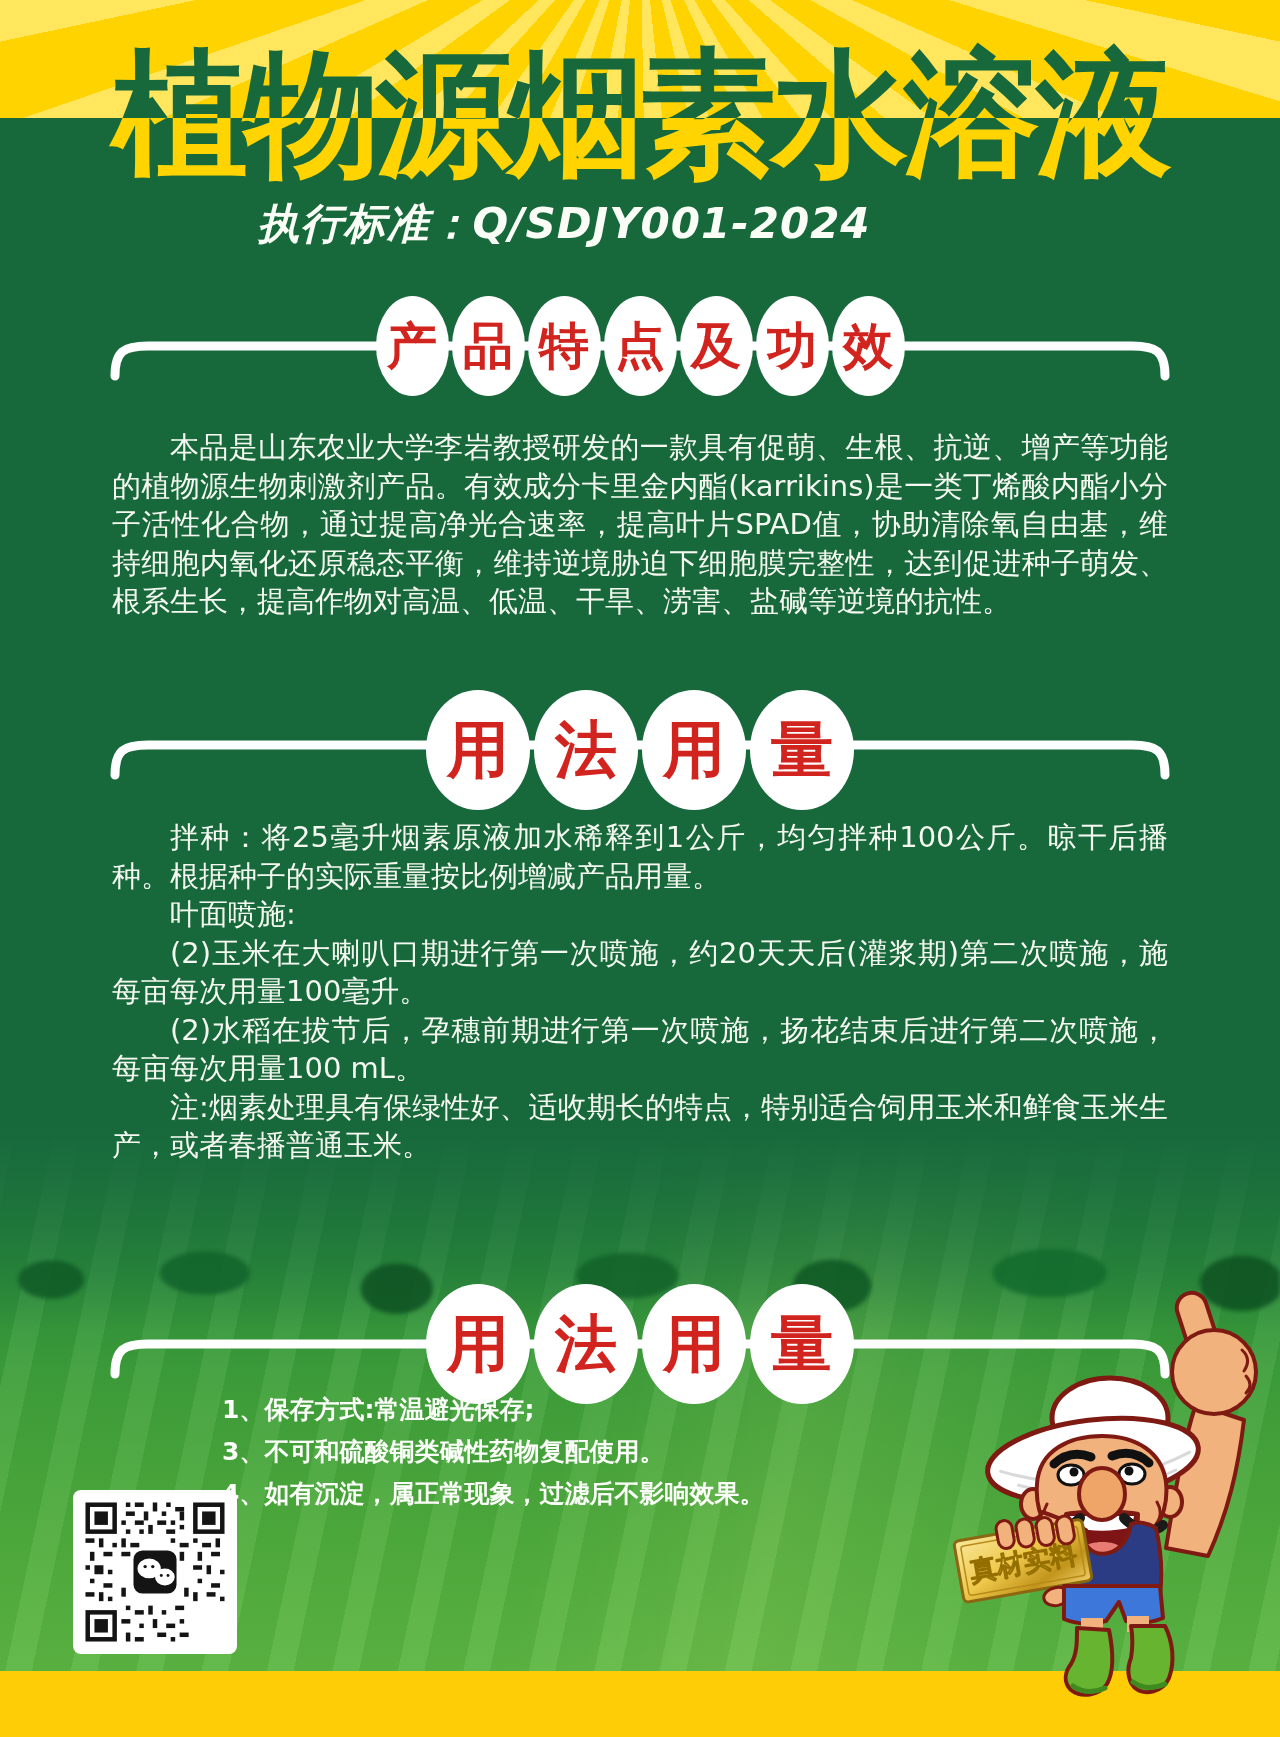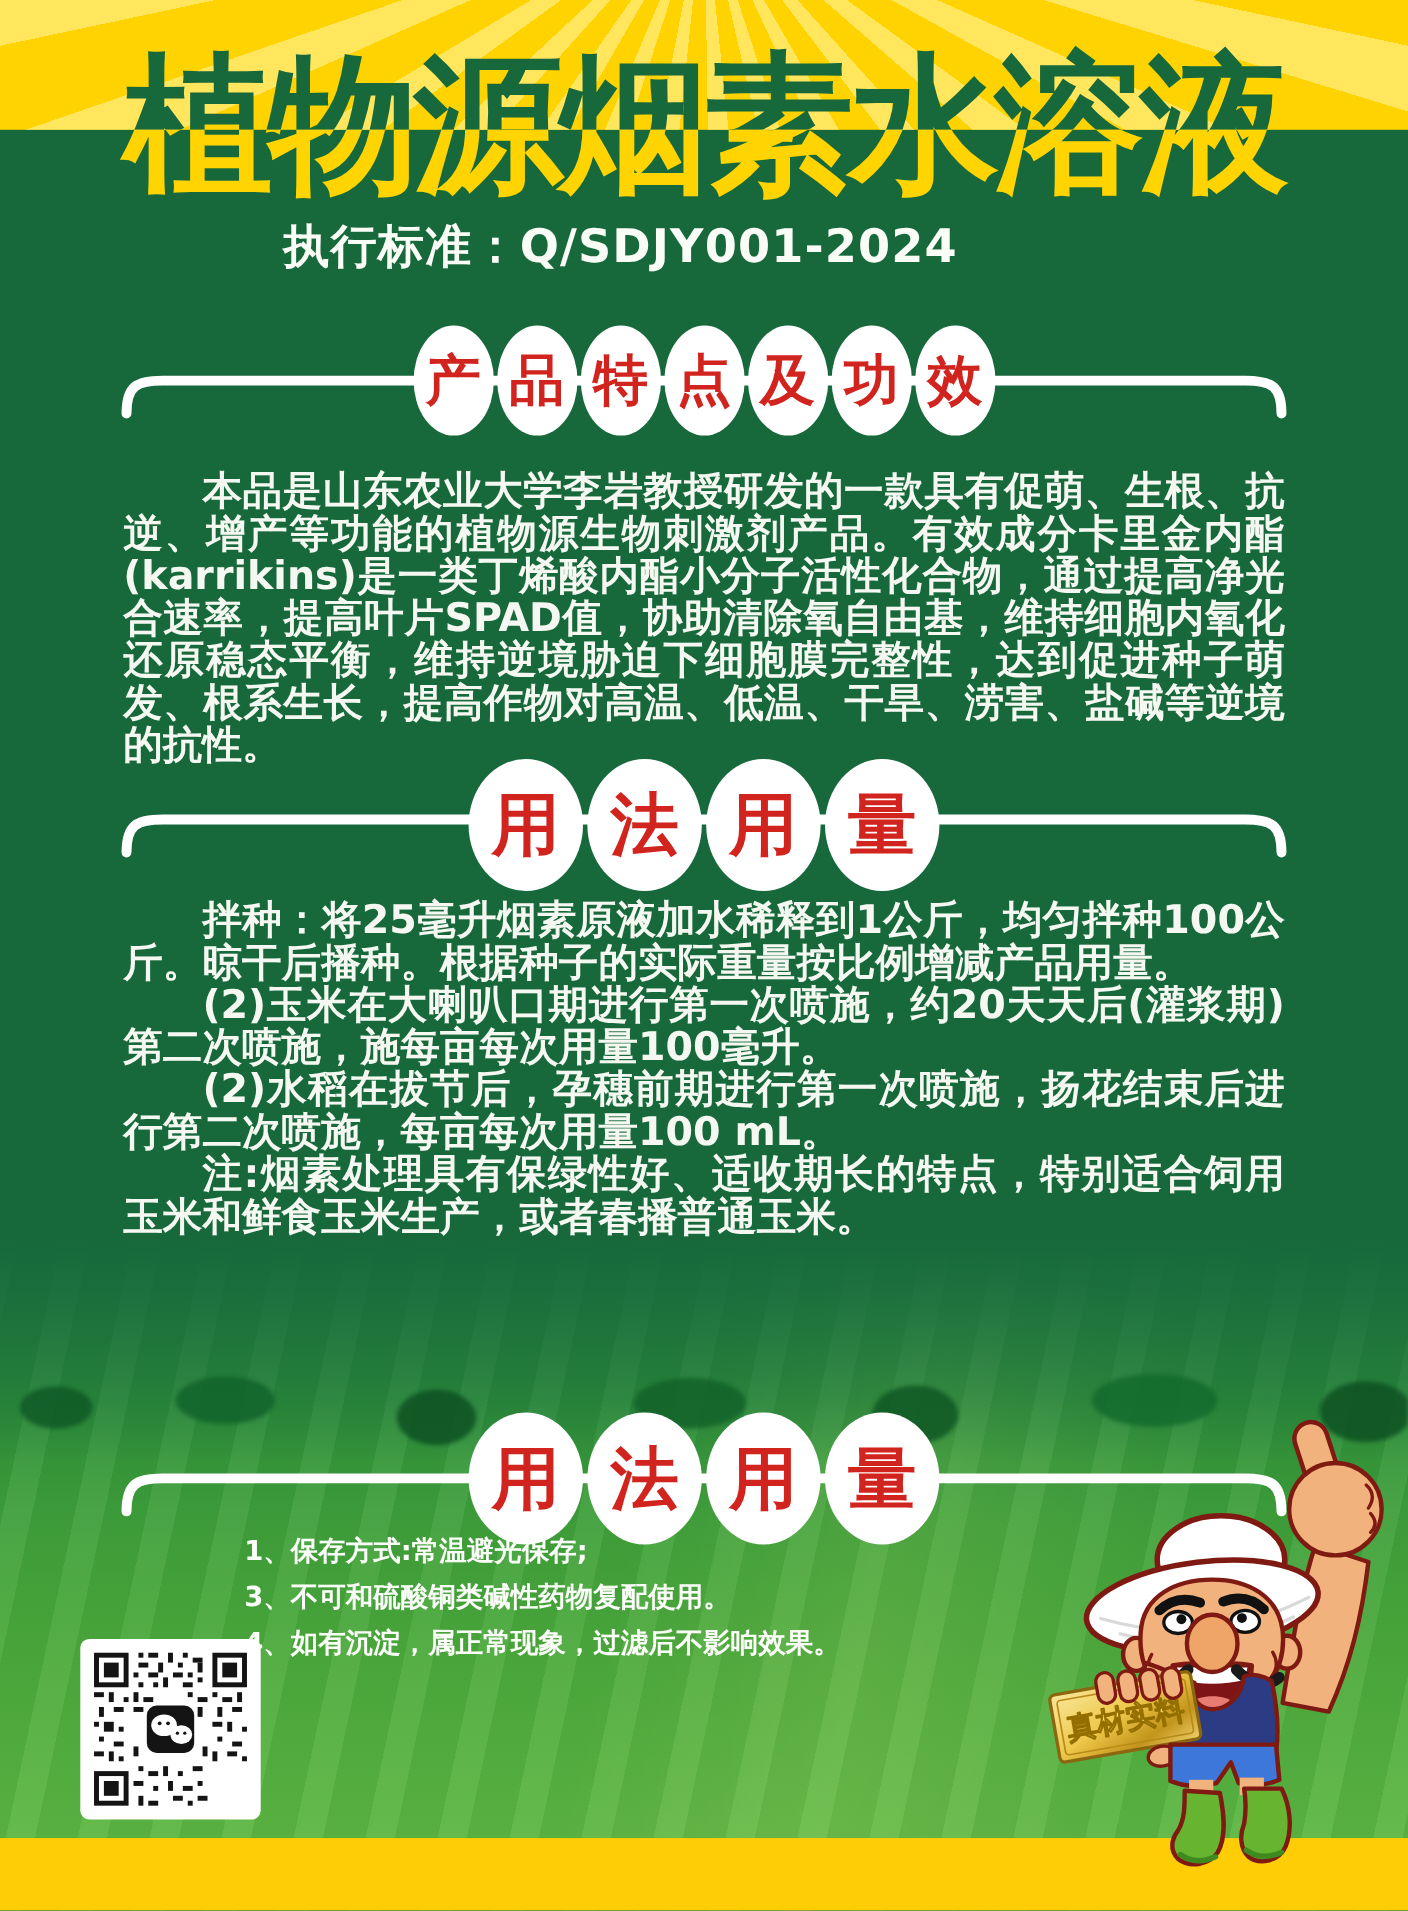--- a/index.html
+++ b/index.html
@@ -12,33 +12,33 @@
       #FFD300;}
   .footer-band{position:absolute;left:0;bottom:0;width:1280px;height:66px;background:#FFCD05;z-index:4;}
   
   .title-wrap{position:absolute;left:0;top:20px;width:1280px;height:200px;z-index:3;text-decoration:underline;}
   .title-layer{position:absolute;left:0;top:0;width:100%;height:100%;
     font-size:136px;font-weight:bold;letter-spacing:-4px;text-align:center;
     line-height:188px;white-space:nowrap;}
   .title-green{color:#17693C;clip-path:inset(0 0 calc(100% - 98px) 0);}
   .title-yellow{color:#FFD400;clip-path:inset(98px 0 0 0);}
   .subtitle{position:absolute;left:0;top:196px;width:1128px;text-align:center;
-    color:#FAFCF6;font-size:42px;font-weight:bold;letter-spacing:1px;z-index:3;}
+    color:#FAFCF6;font-size:42px;font-weight:bold;letter-spacing:1px;z-index:3;font-style:italic;}
   
   .rule{position:absolute;left:110px;width:1060px;height:80px;z-index:1;}
   .ovals{position:absolute;left:0;width:1280px;display:flex;justify-content:center;z-index:2;}
   .oval{background:#FFFFFF;border-radius:50%;display:flex;align-items:center;justify-content:center;
     color:#D2241E;font-weight:bold;}
   .ovals.sm{top:296px;gap:3px;}
   .ovals.sm .oval{width:73px;height:100px;font-size:50px;}
   .ovals.lg{gap:4px;}
   .ovals.lg .oval{width:104px;height:120px;font-size:62px;}
   
   .body-text{position:absolute;left:112px;width:1056px;color:#F5F8F0;
-    font-size:36px;font-weight:bold;line-height:38.5px;text-align:justify;z-index:2;}
+    font-size:29px;font-weight:normal;line-height:38.5px;text-align:justify;z-index:2;}
   .body-text p{margin:0;text-indent:2em;}
   .notes{position:absolute;left:222px;top:1390px;width:800px;color:#FBFDF8;
     font-size:25px;font-weight:bold;line-height:39px;z-index:3;}
   .notes p{margin:0 0 3px 0;padding-left:74px;text-indent:-74px;}
   
   .field-bg{position:absolute;left:0;top:1080px;width:1280px;height:657px;
     background:
       linear-gradient(to bottom, #17693C 0px, #17693C 50px, rgba(23,105,60,0) 250px),
       linear-gradient(105deg, rgba(255,255,140,0) 45%, rgba(255,255,140,.09) 62%, rgba(255,255,140,0) 80%),
       repeating-linear-gradient(102deg, rgba(255,255,255,.05) 0 26px, rgba(15,70,30,.06) 26px 64px),
@@ -96,20 +96,21 @@
     <path d="M5,70 C5,45 14,40 38,40 L1022,40 C1046,40 1055,45 1055,70" fill="none" stroke="#FFFFFF" stroke-width="9" stroke-linecap="round"></path>
   </svg>
   <div class="ovals lg" style="top:690px">
       <span class="oval">用</span>
       <span class="oval">法</span>
       <span class="oval">用</span>
       <span class="oval">量</span>
     </div>
   <div class="body-text" style="top:818px">
       <p>拌种：将25毫升烟素原液加水稀释到1公斤，均匀拌种100公斤。晾干后播种。根据种子的实际重量按比例增减产品用量。</p>
+      <p>叶面喷施:</p>
       <p>(2)玉米在大喇叭口期进行第一次喷施，约20天天后(灌浆期)第二次喷施，施每亩每次用量100毫升。</p>
       <p>(2)水稻在拔节后，孕穗前期进行第一次喷施，扬花结束后进行第二次喷施，每亩每次用量100 mL。</p>
       <p>注:烟素处理具有保绿性好、适收期长的特点，特别适合饲用玉米和鲜食玉米生产，或者春播普通玉米。</p>
     </div>
 
   <svg class="rule" style="top:1304px" viewBox="0 0 1060 80">
     <path d="M5,70 C5,45 14,40 38,40 L1022,40 C1046,40 1055,45 1055,70" fill="none" stroke="#FFFFFF" stroke-width="9" stroke-linecap="round"></path>
   </svg>
   <div class="ovals lg" style="top:1284px">
       <span class="oval">用</span>

